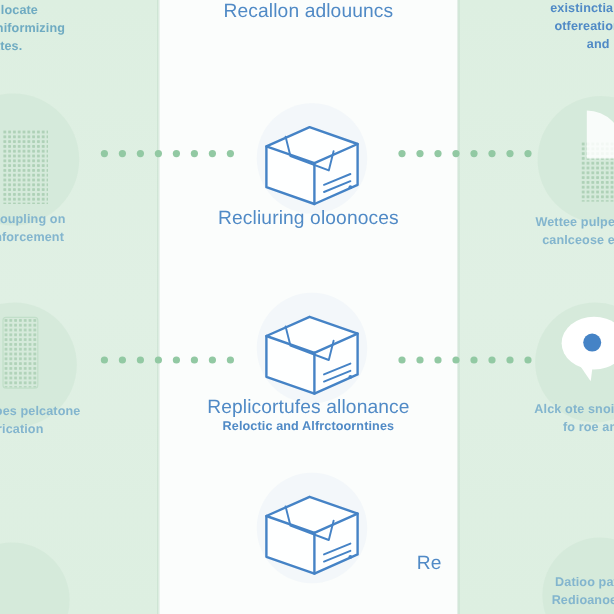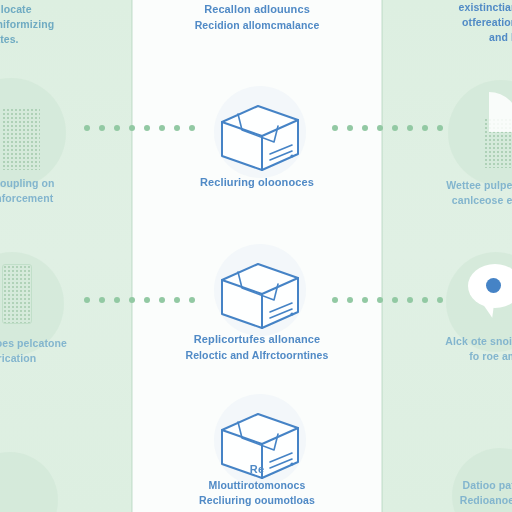--- a/index.html
+++ b/index.html
@@ -164,22 +164,22 @@
   .txt.left {
     text-align: left;
   }
   .txt.teal {
     color: #6aa8c0;
   }
   .txt.faint {
     color: #7fb3cd;
   }
   .txt.heading {
-    font-size: 11px;
-    font-weight: 700;
+    font-size: 16px;
+    font-weight: 400;
   }
 
   .blurlayer {
     position: absolute;
     inset: 0;
     pointer-events: none;
     background: rgba(255,255,255,0.035);
   }
 </style>
 </head>
@@ -298,30 +298,27 @@
 uniformizing
 rates.</div>
 
   <div class="txt left faint" style="left:-18px; top:176px; width:140px;">le coupling on
 reinforcement</div>
 
   <div class="txt left faint" style="left:-12px; top:336px; width:136px;">Does pelcatone
 lurication</div>
 
   <div class="txt center heading" style="left:146px; top:2px; width:222px;">Recallon adlouuncs</div>
-  <div class="txt center" style="left:146px; top:18px; width:222px;">Recidion allomcmalance</div>
 
   <div class="txt center heading" style="left:146px; top:175px; width:222px;">Recliuring oloonoces</div>
 
   <div class="txt center heading" style="left:146px; top:332px; width:222px;">Replicortufes allonance</div>
   <div class="txt center" style="left:146px; top:348px; width:222px;">Reloctic and Alfrctoorntines</div>
 
-  <div class="txt center heading" style="left:146px; top:462px; width:222px;">Re</div>
-  <div class="txt center" style="left:146px; top:478px; width:222px;">Mlouttirotomonocs
-Recliuring ooumotloas</div>
+  <div class="txt center heading" style="left:146px; top:462px; width:222px;text-align:right;">Re</div>
 
   <div class="txt right" style="left:396px; top:0px; width:128px;">existinctiang
 otfereation t
 and ho</div>
 
   <div class="txt right faint" style="left:396px; top:178px; width:132px;">Wettee pulpe ga
 canlceose e dii</div>
 
   <div class="txt right faint" style="left:396px; top:334px; width:132px;">Alck ote snoipiu
 fo roe ampr</div>

